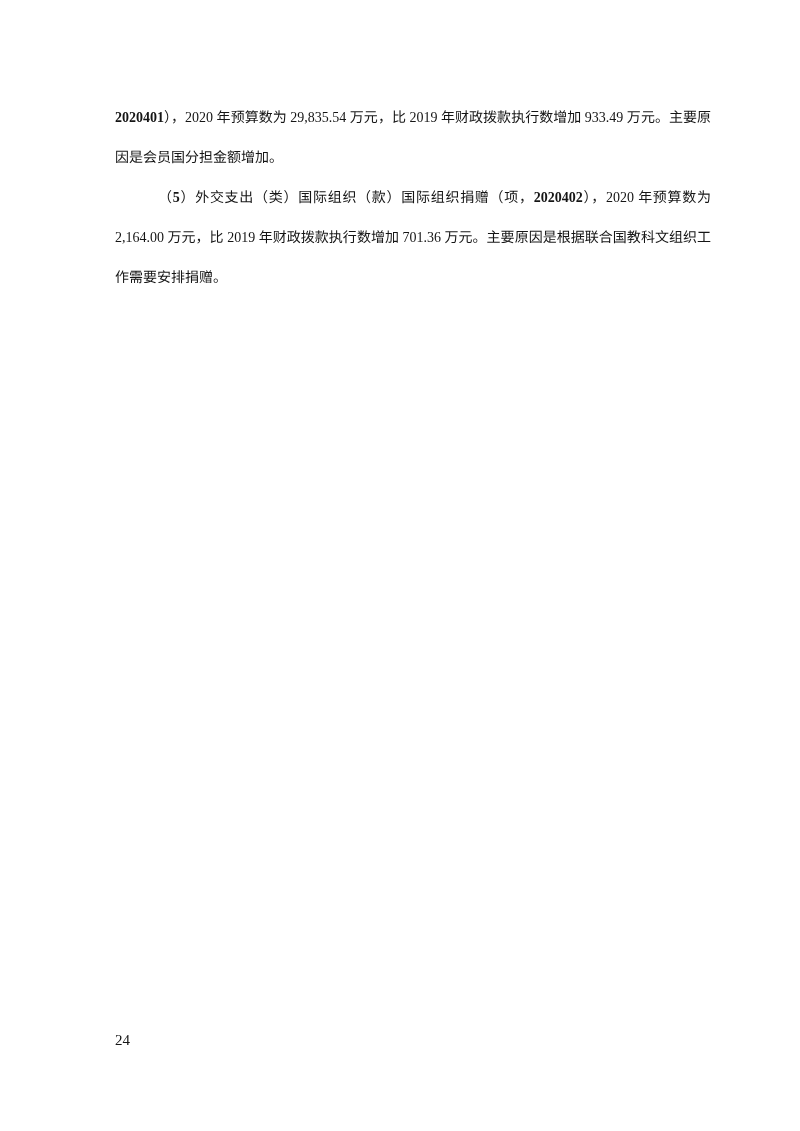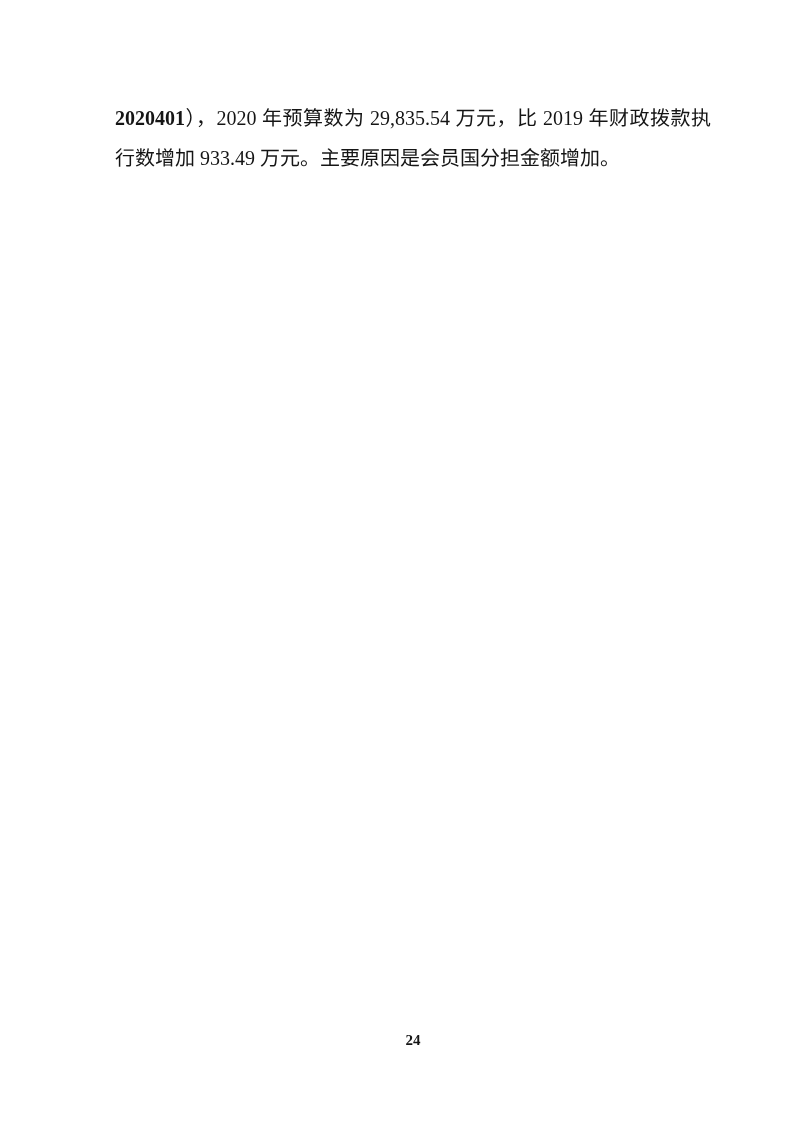--- a/index.html
+++ b/index.html
@@ -14,46 +14,46 @@
     background: #ffffff;
     overflow: hidden;
     font-family: "Liberation Serif", "DejaVu Serif", serif;
     color: #151515;
   }
   .textblock {
     position: absolute;
     left: 115px;
     top: 98px;
     width: 596px;
-    font-size: 20px;
+    font-size: 14px;
     line-height: 40px;
     text-align: justify;
     text-justify: inter-character;
   }
   .para {
     margin: 0;
     padding: 0;
   }
   .para.indent {
     text-indent: 43px;
   }
   .run { font-weight: normal; }
   .run.bold { font-weight: bold; }
   .page-number {
     position: absolute;
     left: 115px;
     top: 1031px;
     width: 596px;
-    text-align: center;
     font-size: 15px;
-    font-weight: bold;
+    font-weight: normal;
     line-height: 18px;
   }
 </style>
 </head>
 <body>
 
 <div class="page">
   <div class="textblock">
       <p class="para"><span class="run bold">2020401</span><span class="run">），2020 年预算数为 29,835.54 万元，比 2019 年财政拨款执行数增加 933.49 万元。主要原因是会员国分担金额增加。</span></p>
+      <p class="para indent"><span class="run">（</span><span class="run bold">5</span><span class="run">）外交支出（类）国际组织（款）国际组织捐赠（项，</span><span class="run bold">2020402</span><span class="run">），2020 年预算数为 2,164.00 万元，比 2019 年财政拨款执行数增加 701.36 万元。主要原因是根据联合国教科文组织工作需要安排捐赠。</span></p>
     </div>
   <div class="page-number">24</div>
 </div>
 
 </body></html>

